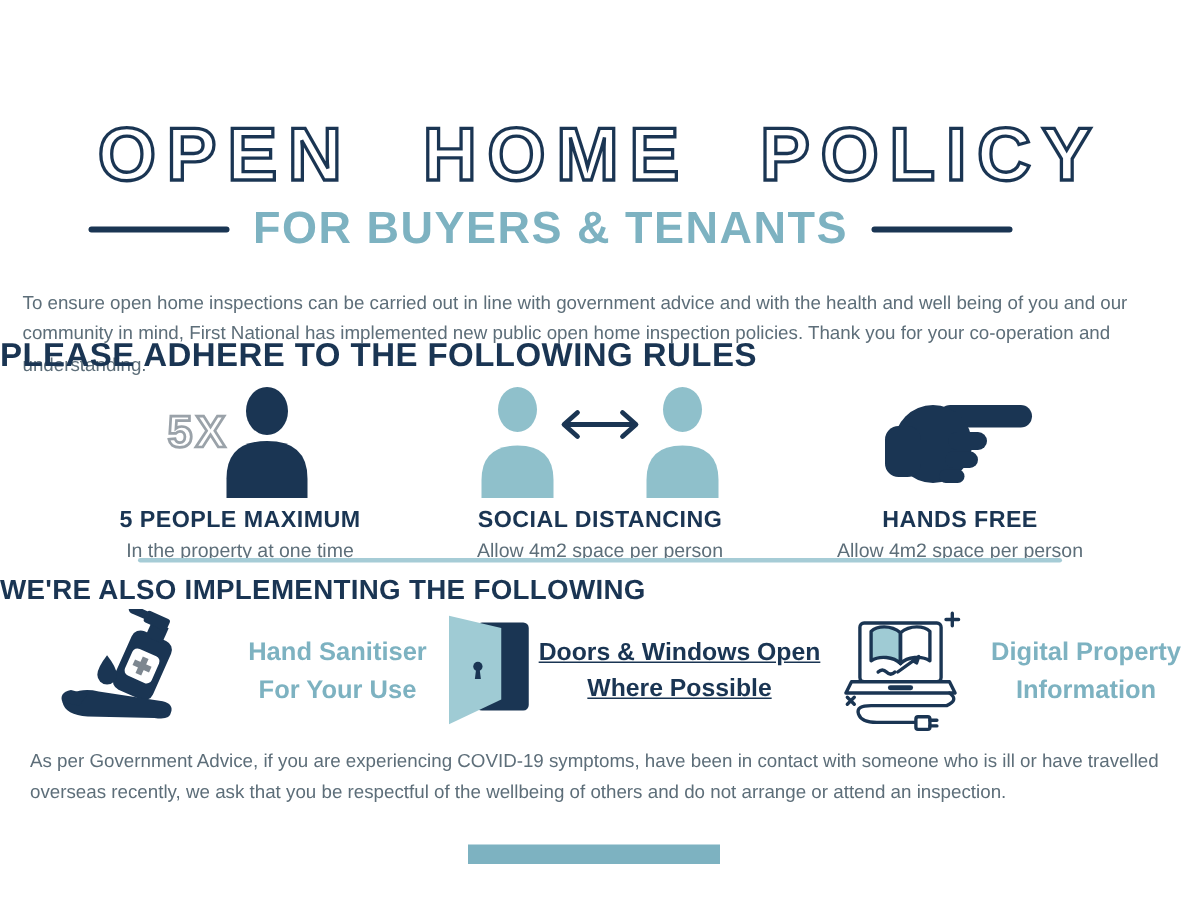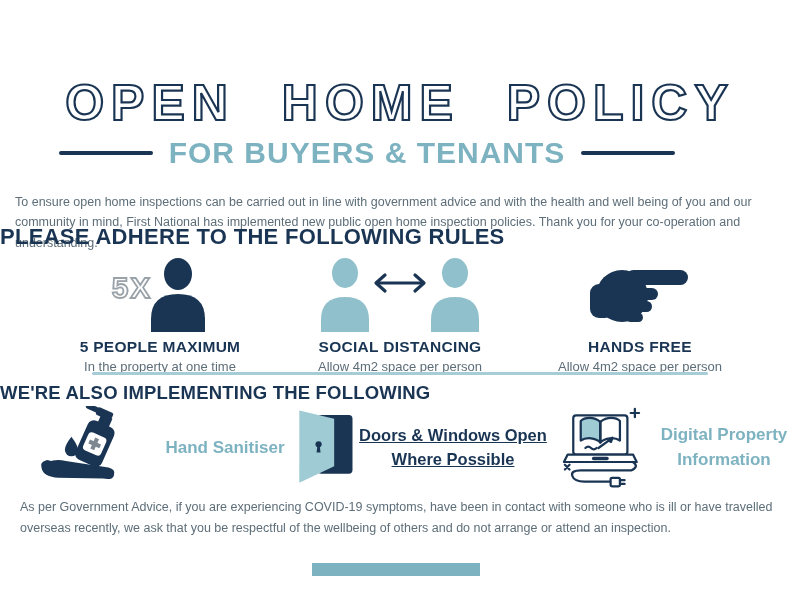--- a/index.html
+++ b/index.html
@@ -125,20 +125,21 @@
           <rect x="53" y="29" width="21" height="21" rx="4" fill="#ffffff"></rect>
           <path d="M63.5 33 v13 M57 39.5 h13" stroke="#7d8790" stroke-width="4.5" fill="none"></path>
         </g>
         <path d="M36 32 q7 9 7 14 a7 7 0 1 1 -14 0 q0 -5 7 -14 Z"></path>
         <path d="M4 66 Q12 54 30 58 L76 65 Q84 67 82 73 Q81 79 70 77 L22 76 Q6 75 4 66 Z"></path>
         <path d="M4 66 q-3 -7 6 -9 l12 3 l-6 8 Z"></path>
       </g>
     </svg>
     <div class="impl-text teal">
       <div>Hand Sanitiser</div>
+      <div>For Your Use</div>
     </div>
   </div>
 
   <div class="abs impl-group g2">
     <svg width="66" height="80" viewBox="0 0 72 84">
       <rect x="28" y="6" width="38" height="64" rx="4" fill="#1a3553"></rect>
       <path d="M8 1 L46 10 L46 62 L8 80 Z" fill="#9fcbd4"></path>
       <g fill="#1a3553">
         <circle cx="29" cy="38" r="3.4"></circle>
         <path d="M27.8 39 h2.4 l1 8 h-4.4 Z"></path>

